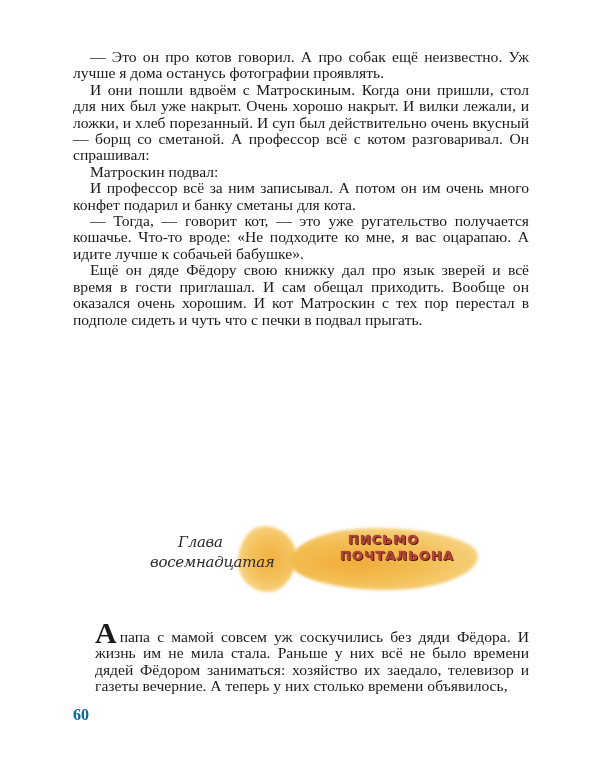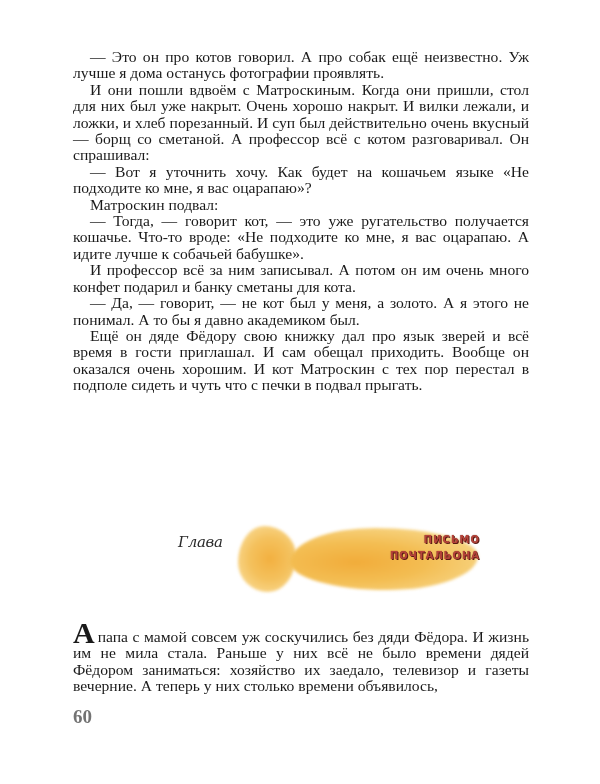--- a/index.html
+++ b/index.html
@@ -13,21 +13,21 @@
   }
   .page { position: absolute; left: 0; top: 0; width: 600px; height: 780px; padding-left: 16px; }
   .text-block {
     position: absolute;
     left: 73px; width: 456px;
     font-size: 15.6px;
     line-height: 16.4px;
     text-align: justify;
   }
   .text-block p { margin: 0; text-indent: 17px; }
-  .text-block p.noindent { text-indent: 0; }
+  .text-block p.noindent { text-indent: 0; margin-left: 22px; }
   #block-top { top: 49px; }
   #block-bottom { top: 623px; }
   .dropcap {
     font-weight: bold;
     font-size: 30px;
     line-height: 20px;
     font-family: "Liberation Serif", serif;
     vertical-align: -1px;
     margin-right: 3px;
   }
@@ -51,60 +51,59 @@
     line-height: 20px;
     color: #2b2b2b;
     letter-spacing: -0.3px;
   }
   .chapter-label .l1 { display: block; padding-left: 28px; }
   .chapter-label .l2 { display: block; padding-left: 0; }
   .chapter-title {
     position: absolute; left: 190px; top: 20px; width: 140px;
     font-family: "DejaVu Sans", sans-serif;
     font-weight: bold;
-    font-size: 10px;
+    font-size: 13px;
     line-height: 15.5px;
     color: #b6433a;
     letter-spacing: 1px;
     text-shadow: 0 0 1px #5a1b14, 1px 1px 0 #5a1b14;
-    text-align: right;
+    text-align: left;
   }
   .chapter-title span { display: block; }
   .chapter-title .t1 { padding-left: 8px; }
   .chapter-title .t2 { padding-left: 0; }
   .chapter-title .t3 { padding-left: 10px; }
   .page-number {
     position: absolute; left: 73px; top: 706px;
     font-family: "Liberation Serif", serif;
     font-weight: bold;
-    font-size: 19px;
-    color: #737373;
+    font-size: 16px;
+    color: #0369a1;
   }
 </style>
 </head>
 <body>
 
 <div class="page">
 
   <div class="text-block" id="block-top">
     <p>— Это он про котов говорил. А про собак ещё неизвестно. Уж лучше я дома останусь фотографии проявлять.</p>
     <p>И они пошли вдвоём с Матроскиным. Когда они пришли, стол для них был уже накрыт. Очень хорошо накрыт. И вилки лежали, и ложки, и хлеб порезанный. И суп был действительно очень вкусный — борщ со сметаной. А профессор всё с котом разговаривал. Он спрашивал:</p>
-    <p>— Вот я уточнить хочу. Как будет на кошачьем языке «Не подходите ко мне, я вас оцарапаю»?</p>
     <p>Матроскин подвал:</p>
+    <p>И профессор всё за ним записывал. А потом он им очень много конфет подарил и банку сметаны для кота.</p>
     <p>— Тогда, — говорит кот, — это уже ругательство получается кошачье. Что-то вроде: «Не подходите ко мне, я вас оцарапаю. А идите лучше к собачьей бабушке».</p>
-    <p>И профессор всё за ним записывал. А потом он им очень много конфет подарил и банку сметаны для кота.</p>
-    <p>— Да, — говорит, — не кот был у меня, а золото. А я этого не понимал. А то бы я давно академиком был.</p>
     <p>Ещё он дяде Фёдору свою книжку дал про язык зверей и всё время в гости приглашал. И сам обещал приходить. Вообще он оказался очень хорошим. И кот Матроскин с тех пор перестал в подполе сидеть и чуть что с печки в подвал прыгать.</p>
   </div>
 
   <div class="heading">
     <div class="blob" id="blob-left"></div>
     <div class="blob" id="blob-right"></div>
     <div class="chapter-label">
       <span class="l1">Глава</span>
+      <span class="l2">восемнадцатая</span>
     </div>
     <div class="chapter-title">
       <span class="t1">ПИСЬМО</span>
       <span class="t2">ПОЧТАЛЬОНА</span>
     </div>
   </div>
 
   <div class="text-block" id="block-bottom">
     <p class="noindent"><span class="dropcap">А</span><span>папа с мамой совсем уж соскучились без дяди Фёдора. И жизнь им не мила стала. Раньше у них всё не было времени дядей Фёдором заниматься: хозяйство их заедало, телевизор и газеты вечерние. А теперь у них столько времени объявилось,</span></p>
   </div>

